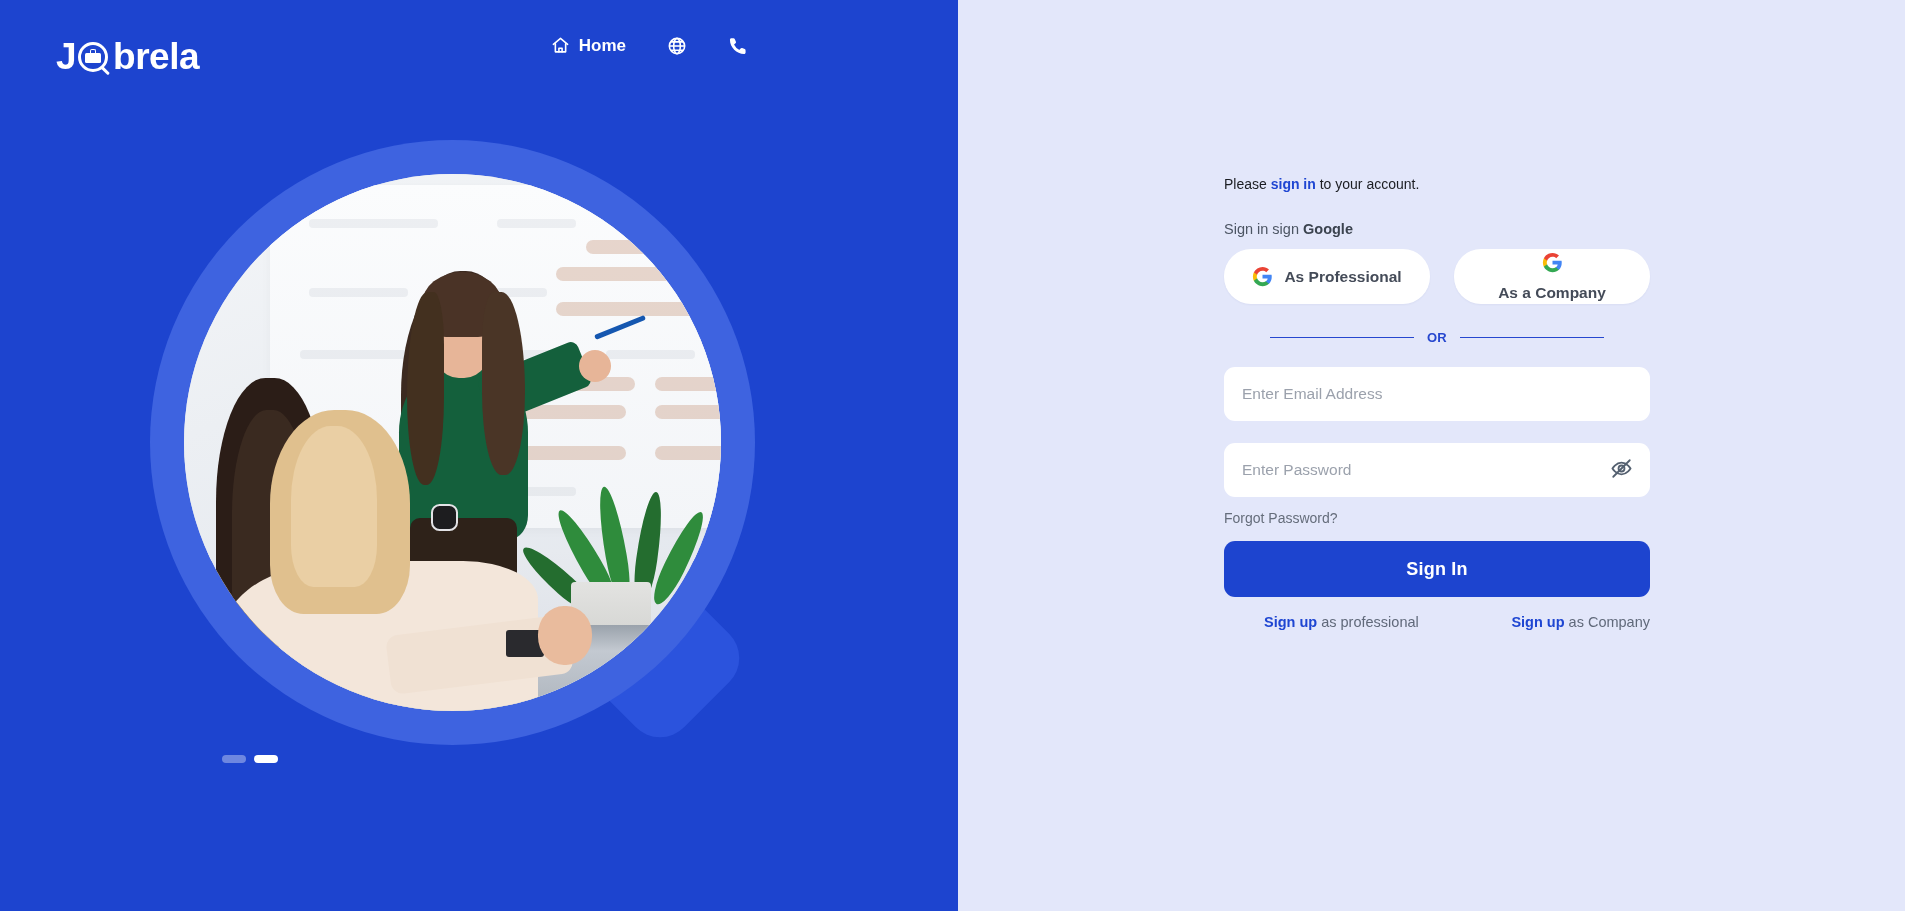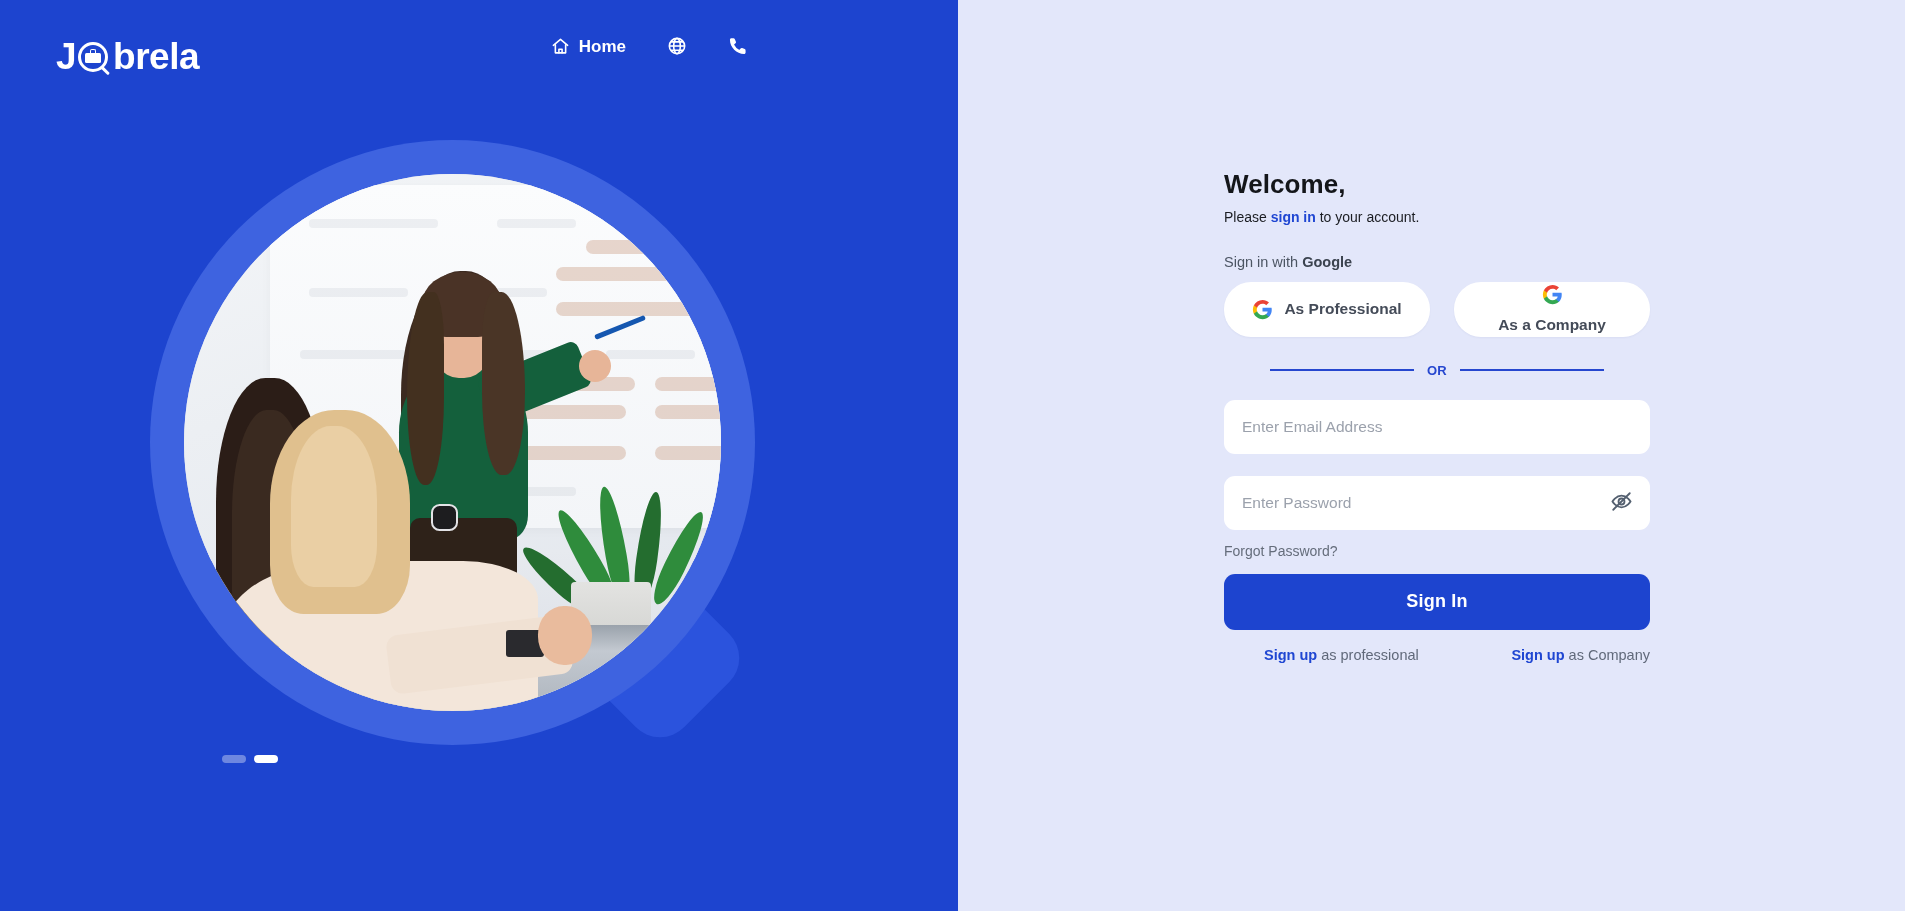--- a/index.html
+++ b/index.html
@@ -72,21 +72,21 @@
     width: 6px; height: 5px;
     border: 1.8px solid #ffffff;
     border-bottom: none;
     border-radius: 2px 2px 0 0;
   }
 
   
   .left-nav {
     position: absolute;
     right: 210px; top: 36px;
-    display: flex; align-items: center; gap: 41px;
+    display: flex; align-items: flex-start; gap: 41px;
     z-index: 6;
   }
   .nav-item {
     display: flex; align-items: center; gap: 9px;
     color: #ffffff;
     font-size: 17px;
     font-weight: 700;
     cursor: pointer;
     line-height: 1;
   }
@@ -484,28 +484,27 @@
 
     <div class="dots">
       <span class="dot"></span>
       <span class="dot active"></span>
     </div>
   </div>
 
   <div class="right-panel">
     <div class="form-wrap">
 
-      <div class="welcome">Welcome,</div>
 
       <div class="subtitle">
         <span>Please </span><span class="accent">sign in</span><span> to your account.</span>
       </div>
 
       <div class="google-label">
-        <span>Sign in with </span><b>Google</b>
+        <span>Sign in sign </span><b>Google</b>
       </div>
 
       <div class="google-row">
         <button class="gbtn pro">
           <span class="gicon">
             <svg viewBox="0 0 48 48" width="21" height="21">
               <path fill="#4285F4" d="M45.1 24.5c0-1.6-.1-3.2-.4-4.7H24v8.9h11.8c-.5 2.8-2.1 5.1-4.4 6.7v5.5h7.1c4.2-3.8 6.6-9.5 6.6-16.4z"></path>
               <path fill="#34A853" d="M24 46c6 0 11-2 14.6-5.4l-7.1-5.5c-2 1.3-4.5 2.1-7.5 2.1-5.8 0-10.7-3.9-12.4-9.1H4.3v5.7C7.9 41.1 15.4 46 24 46z"></path>
               <path fill="#FBBC05" d="M11.6 28.1c-.4-1.3-.7-2.7-.7-4.1s.3-2.8.7-4.1v-5.7H4.3A22 22 0 0 0 2 24c0 3.6.9 6.9 2.3 9.8l7.3-5.7z"></path>
               <path fill="#EA4335" d="M24 10.8c3.3 0 6.2 1.1 8.5 3.3l6.3-6.3C35 4.2 30 2 24 2 15.4 2 7.9 6.9 4.3 14.2l7.3 5.7c1.7-5.2 6.6-9.1 12.4-9.1z"></path>

